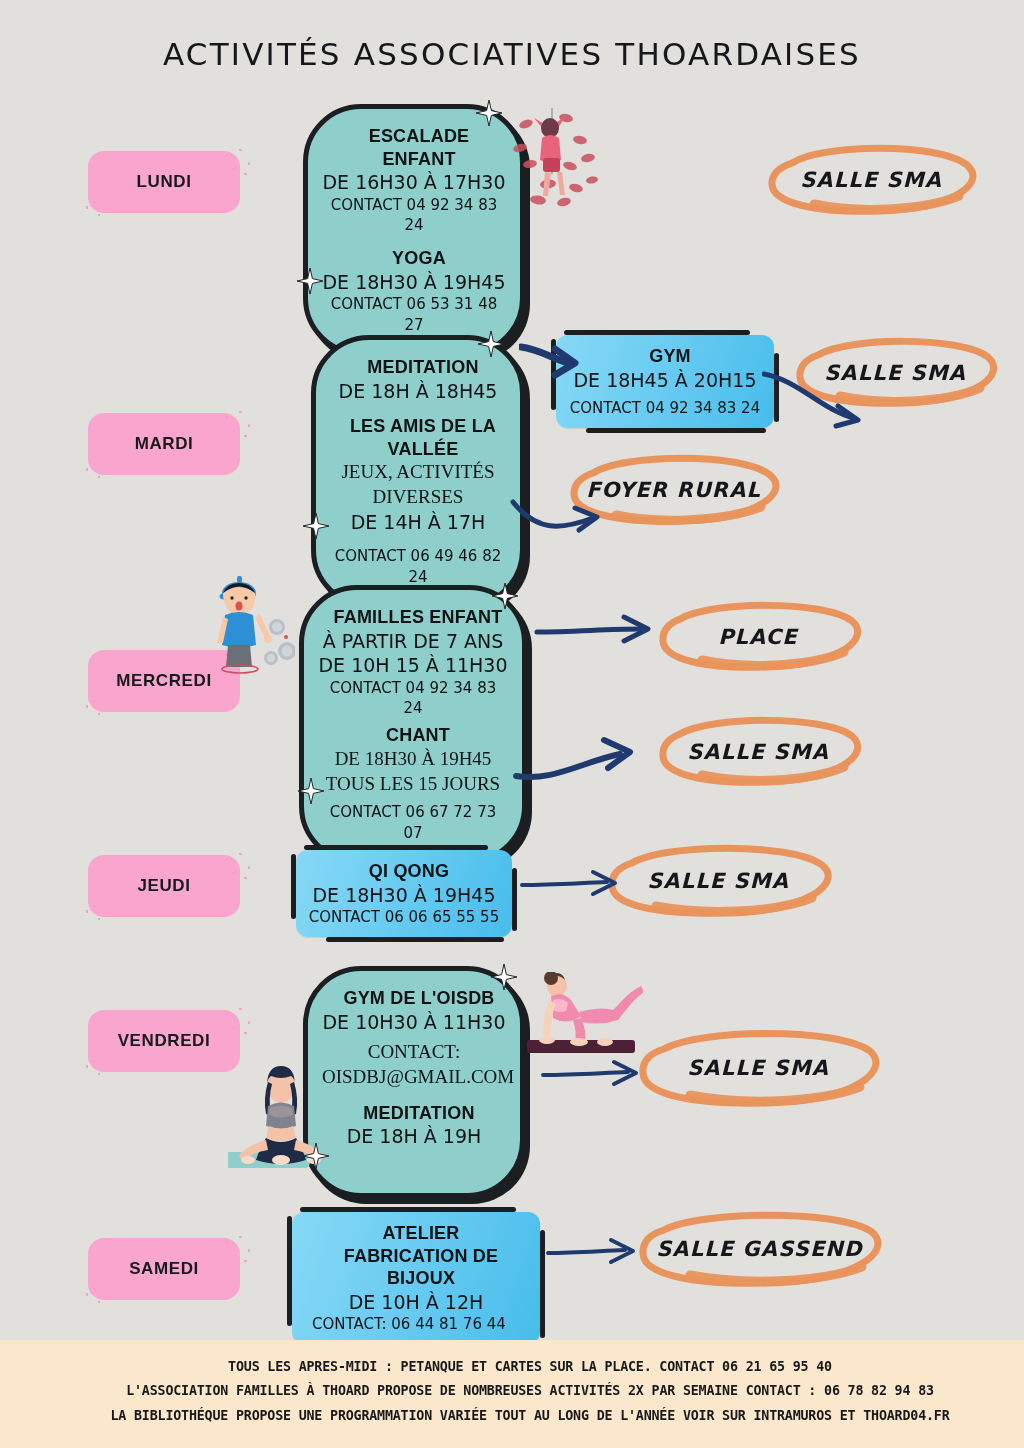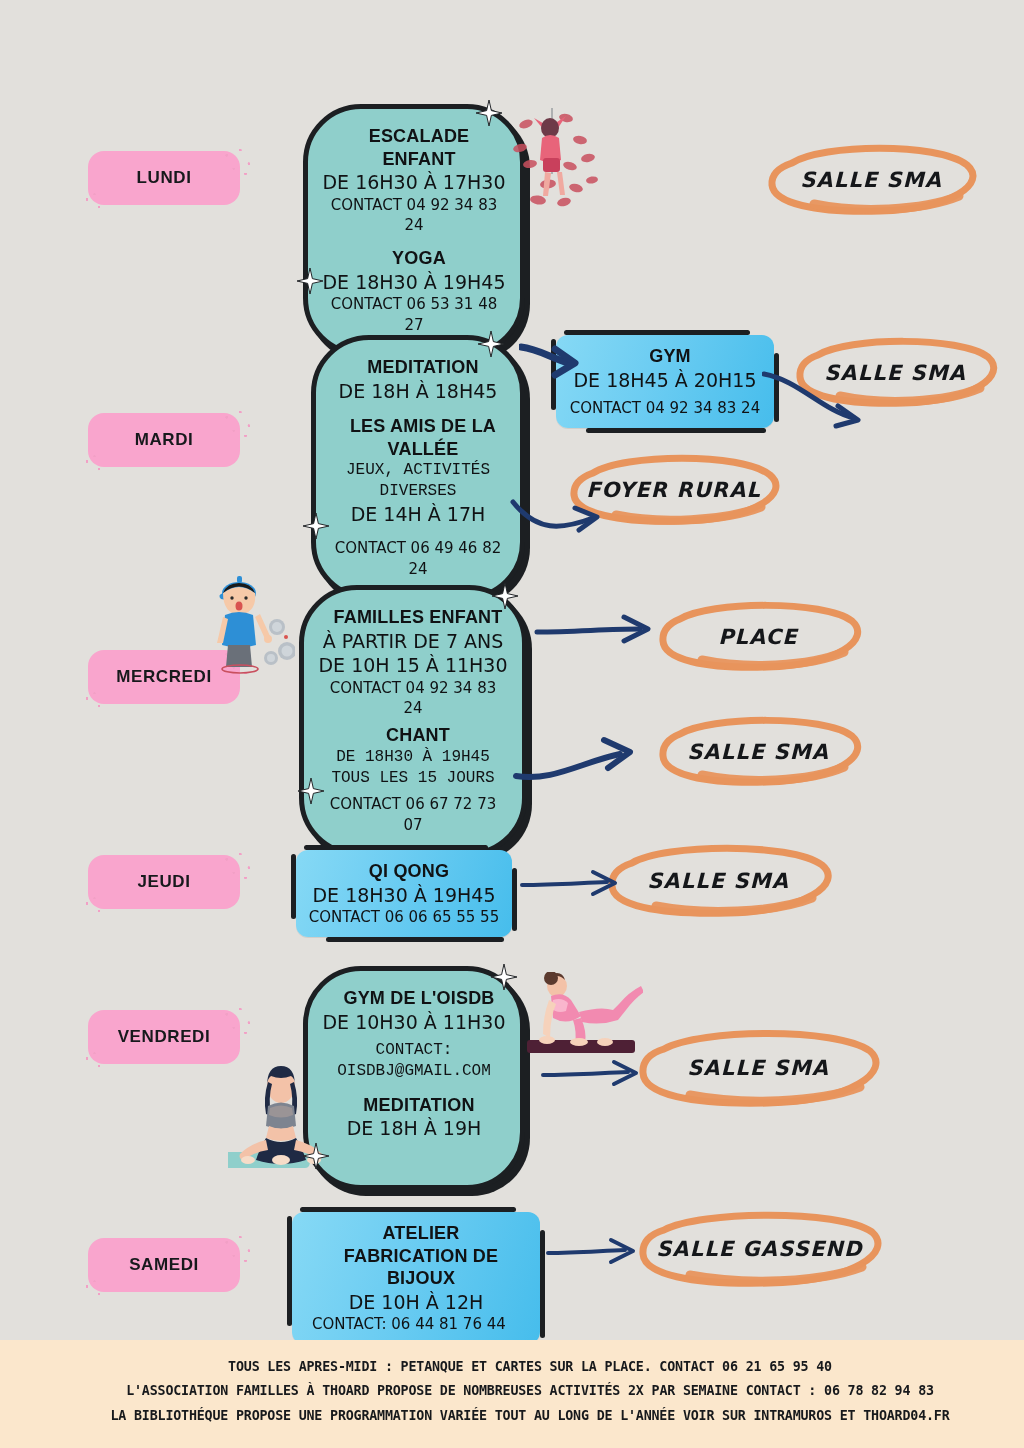--- a/index.html
+++ b/index.html
@@ -31,21 +31,21 @@
     letter-spacing: 2.2px;
     color: #15171a;
     font-family: "DejaVu Sans", sans-serif;
     font-weight: 400;
   }
 
   
   .day-pill {
     position: absolute;
     width: 152px;
-    height: 54px;
+    height: 62px;
     background: #f9a5cd;
     border-radius: 16px;
     display: flex;
     align-items: center;
     justify-content: center;
     color: #17191c;
     font-weight: bold;
     font-size: 17px;
     letter-spacing: 0.6px;
   }
@@ -142,23 +142,23 @@
     line-height: 1.25;
     margin-left: 10px;
   }
   .act-time {
     font-size: 19px;
     line-height: 1.3;
     font-weight: 400;
     font-family: "DejaVu Sans", sans-serif;
   }
   .act-sub {
-    font-size: 16px;
+    font-size: 19px;
     line-height: 1.3;
-    font-family: Liberation Mono, monospace;
+    font-family: Liberation Serif, serif;
   }
   .act-contact {
     font-size: 15px;
     line-height: 1.35;
     font-family: "DejaVu Sans", sans-serif;
   }
   .gap { height: 12px; }
   .gap-sm { height: 6px; }
 
   
@@ -219,20 +219,21 @@
     color: #17191c;
     line-height: 1.72;
     transform: scaleX(0.94);
   }
 </style>
 </head>
 <body>
 
 <div class="poster">
 
+  <div class="poster-title">ACTIVITÉS ASSOCIATIVES THOARDAISES</div>
 
   <div class="day-pill sp-bl" style="left:88px; top:151px;">
     <span>LUNDI</span>
   </div>
 
   <div class="illus" style="left:508px; top:96px;">
     <svg width="92" height="115" viewBox="0 0 92 115">
       <g fill="#c9505f" opacity=".85">
         <ellipse cx="18" cy="28" rx="7" ry="4" transform="rotate(-20 18 28)"></ellipse>
         <ellipse cx="58" cy="22" rx="7" ry="4" transform="rotate(12 58 22)"></ellipse>

